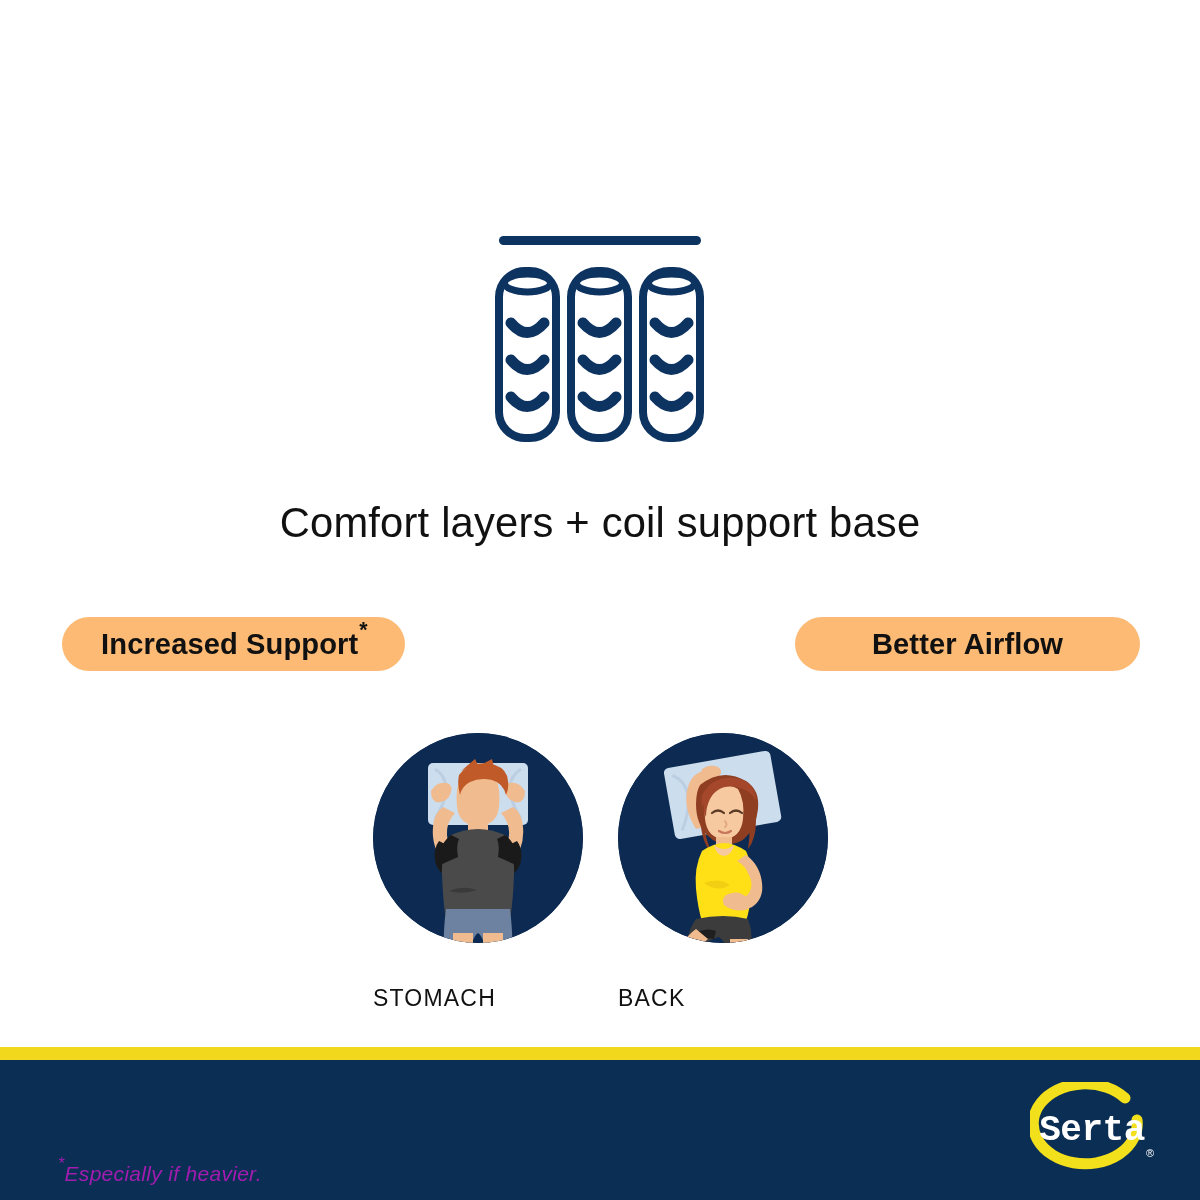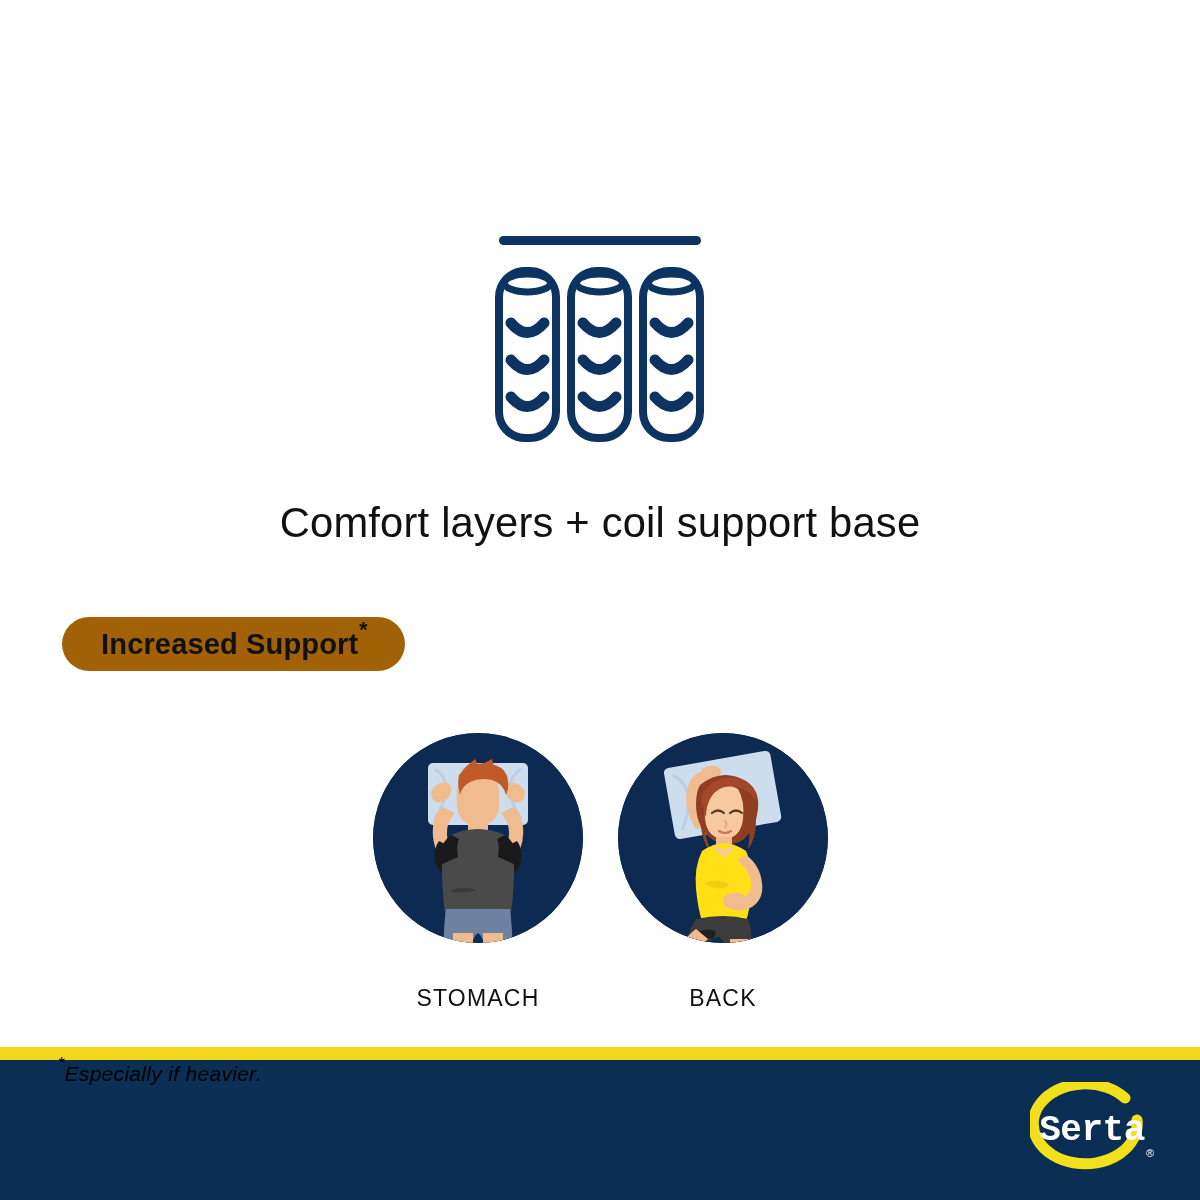--- a/index.html
+++ b/index.html
@@ -57,21 +57,21 @@
   
   .pill-row {
     position:absolute;
     left:62px; top:617px;
     width:1078px; height:54px;
     display:flex;
     justify-content:space-between;
     align-items:stretch;
   }
   .pill {
-    background:#a16207;
+    background:#fdba74;
     border-radius:27px;
     display:flex;
     align-items:center;
     justify-content:center;
     color:#111111;
     font-family:"Liberation Sans Narrow","Liberation Sans",sans-serif;
     font-size:30px;
     font-weight:600;
     letter-spacing:0.1px;
     height:54px;
@@ -103,47 +103,47 @@
   .pos-card.right { left:618px; top:8px; }
   .pos-circle {
     width:210px; height:210px;
     border-radius:50%;
     background:#0d2b52;
     overflow:hidden;
     position:relative;
   }
   .pos-label {
     margin-top:42px;
-    text-align:center;
+    text-align:left;
     font-family:"Liberation Sans Narrow","Liberation Sans",sans-serif;
     font-size:23px;
     font-weight:400;
     letter-spacing:1.2px;
     color:#111111;
   }
 
   
   .footer-stripe {
     position:absolute; left:0; top:1047px;
     width:1200px; height:13px;
     background:#f2d81c;
   }
   .footer {
     position:absolute; left:0; top:1060px;
     width:1200px; height:140px;
     background:#0b2e54;
   }
   .footnote {
     position:absolute;
-    left:58px; top:1062px;
+    left:58px; top:1162px;
     font-family:"Liberation Sans Narrow","Liberation Sans",sans-serif;
     font-size:21px;
     font-style:italic;
     font-weight:300;
-    color:#000000;
+    color:#a21caf;
     letter-spacing:0.3px;
   }
   .footnote .fn-star {
     font-size:16px;
     vertical-align:super;
     line-height:0;
     position:relative;
     top:-4px;
   }
   .serta-logo {
@@ -215,20 +215,25 @@
   </div>
 
   <div class="subtitle">Comfort layers + coil support base</div>
 
   <div class="pill-row">
     <div class="pill pill-1">
       <span class="pill-label">
         <span>Increased Support</span><span class="pill-star">*</span>
       </span>
     </div>
+    <div class="pill pill-3">
+      <span class="pill-label">
+        <span>Better Airflow</span>
+      </span>
+    </div>
   </div>
 
   <div class="positions">
 
     <div class="pos-card left">
       <div class="pos-circle">
         <svg viewBox="0 0 210 210" width="210" height="210" xmlns="http://www.w3.org/2000/svg">
           <circle cx="105" cy="105" r="105" fill="#0d2b52"></circle>
 
           <g>

